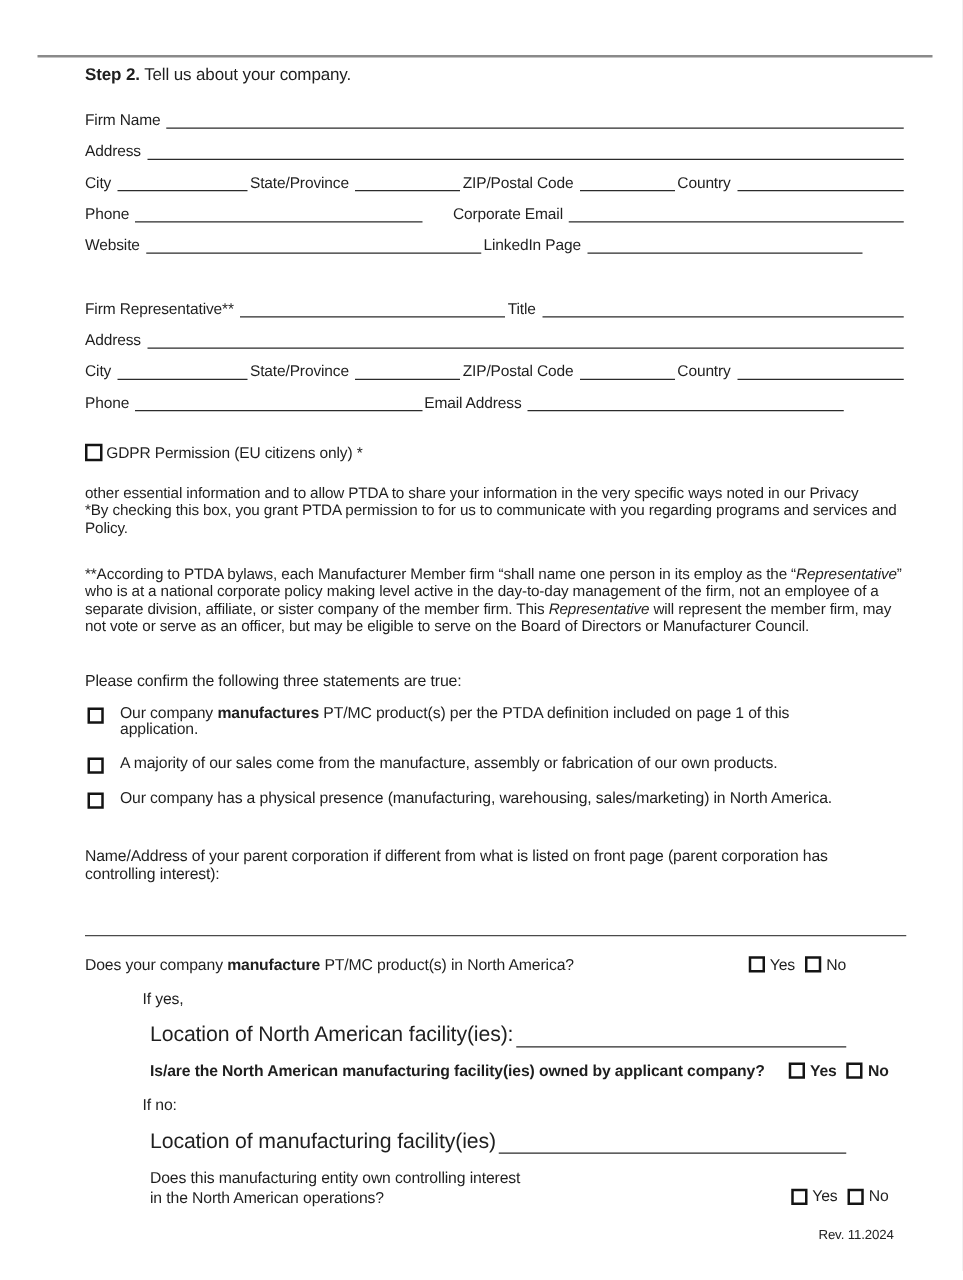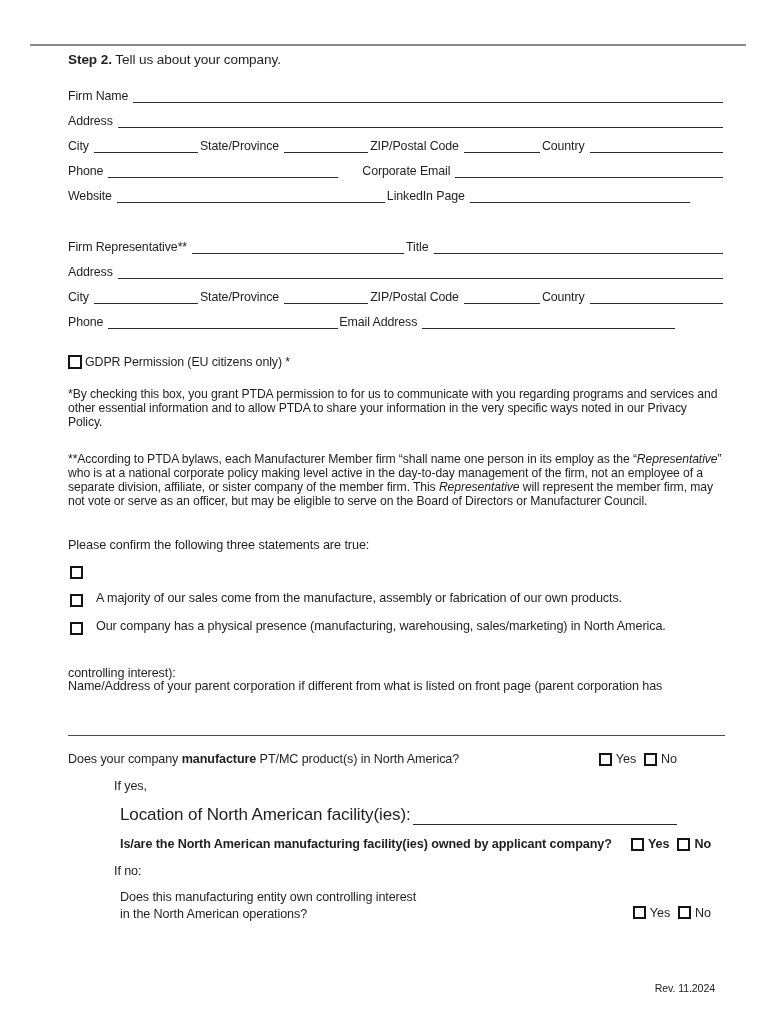--- a/index.html
+++ b/index.html
@@ -125,52 +125,56 @@
     <span class="lbl" style="padding-left:1px">Email Address</span>
     <div class="ln grow" style="margin-right:50px"></div>
   </div>
 
   <div class="gdpr-row">
     <span class="cb"></span>
     <span>GDPR Permission (EU citizens only) *</span>
   </div>
 
   <div class="para p1">
+      <div><span>other essential information and to allow PTDA to share your information in the very specific ways noted in our Privacy</span></div>
       <div><span>*By checking this box, you grant PTDA permission to for us to communicate with you regarding programs and services and</span></div>
-      <div><span>other essential information and to allow PTDA to share your information in the very specific ways noted in our Privacy</span></div>
       <div><span>Policy.</span></div>
     </div>
   <div class="para p2">
       <div><span>**According to PTDA bylaws, each Manufacturer Member firm “shall name one person in its employ as the “</span><span style="font-style: italic;">Representative</span><span>”</span></div>
       <div><span>who is at a national corporate policy making level active in the day-to-day management of the firm, not an employee of a</span></div>
       <div><span>separate division, affiliate, or sister company of the member firm.  This </span><span style="font-style: italic;">Representative</span><span> will represent the member firm, may</span></div>
       <div><span>not vote or serve as an officer, but may be eligible to serve on the Board of Directors or Manufacturer Council.</span></div>
     </div>
 
   <div class="confirm-intro">Please confirm the following three statements are true:</div>
 
   <div class="stmt stmt-first">
     <span class="cb"></span>
+    <div>
+        <div><span>Our company </span><span style="font-weight: bold;">manufactures</span><span> PT/MC product(s) per the PTDA definition included on page 1 of this</span></div>
+        <div><span>application.</span></div>
+      </div>
   </div>
   <div class="stmt">
     <span class="cb"></span>
     <div>
         <div><span>A majority of our sales come from the manufacture, assembly or fabrication of our own products.</span></div>
       </div>
   </div>
   <div class="stmt">
     <span class="cb"></span>
     <div>
         <div><span>Our company has a physical presence (manufacturing, warehousing, sales/marketing) in North America.</span></div>
       </div>
   </div>
 
   <div class="parent-para">
+      <div><span>Name/Address of your parent corporation if different from what is listed on front page (parent corporation has</span></div>
       <div><span>controlling interest):</span></div>
-      <div><span>Name/Address of your parent corporation if different from what is listed on front page (parent corporation has</span></div>
     </div>
 
   <div class="mid-rule"></div>
 
   <div class="qrow">
     <div class="qtext"><span>Does your company </span><span style="font-weight: bold;">manufacture</span><span> PT/MC product(s) in North America?</span></div>
     <div class="yn mr-q1">
       <span class="cb"></span>
       <span>Yes</span>
       <span class="cb no-box"></span>
@@ -190,20 +194,24 @@
     <div class="yn mr-q2">
       <span class="cb"></span>
       <span>Yes</span>
       <span class="cb no-box"></span>
       <span>No</span>
     </div>
   </div>
 
   <div class="ifline sub1">If no:</div>
 
+  <div class="locrow sub2">
+    <span class="lbl">Location of manufacturing facility(ies)</span>
+    <div class="ln grow" style="margin-right:48px"></div>
+  </div>
 
   <div class="ctrl-block sub2">
     <div class="qtext">
         <div><span>Does this manufacturing entity own controlling interest</span></div>
         <div><span>in the North American operations?</span></div>
       </div>
     <div class="yn mr-q2">
       <span class="cb"></span>
       <span>Yes</span>
       <span class="cb no-box"></span>

